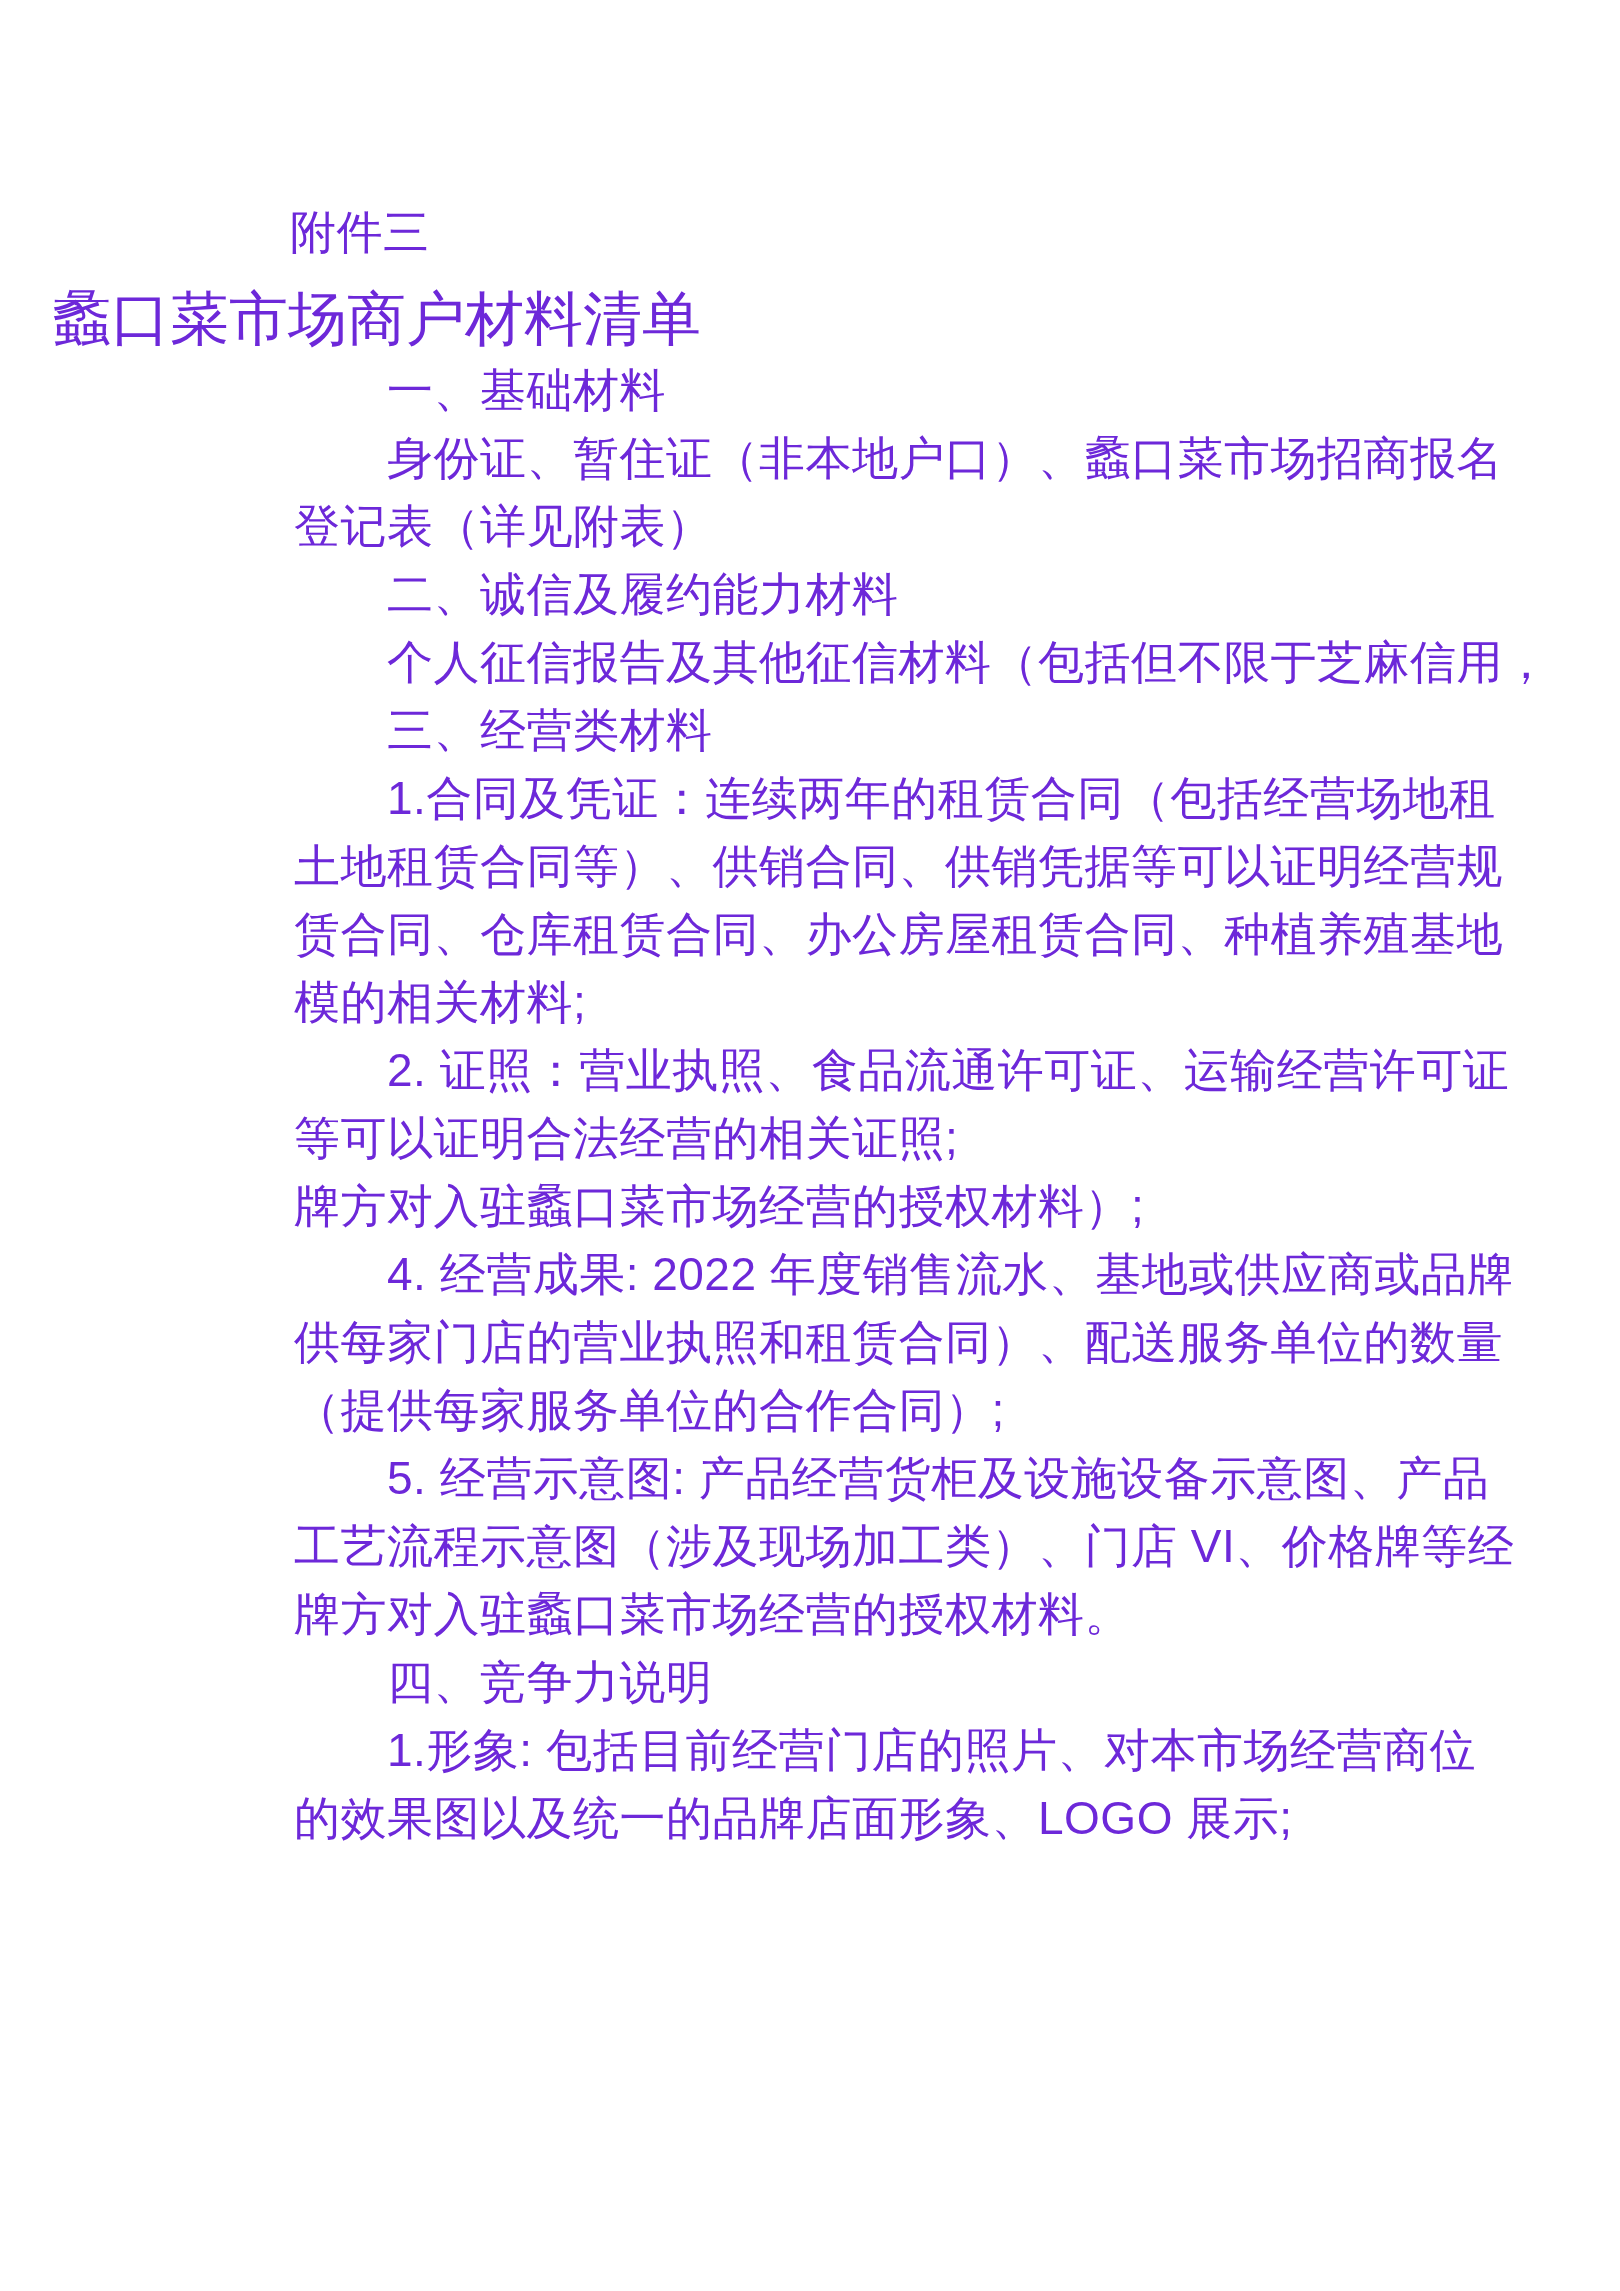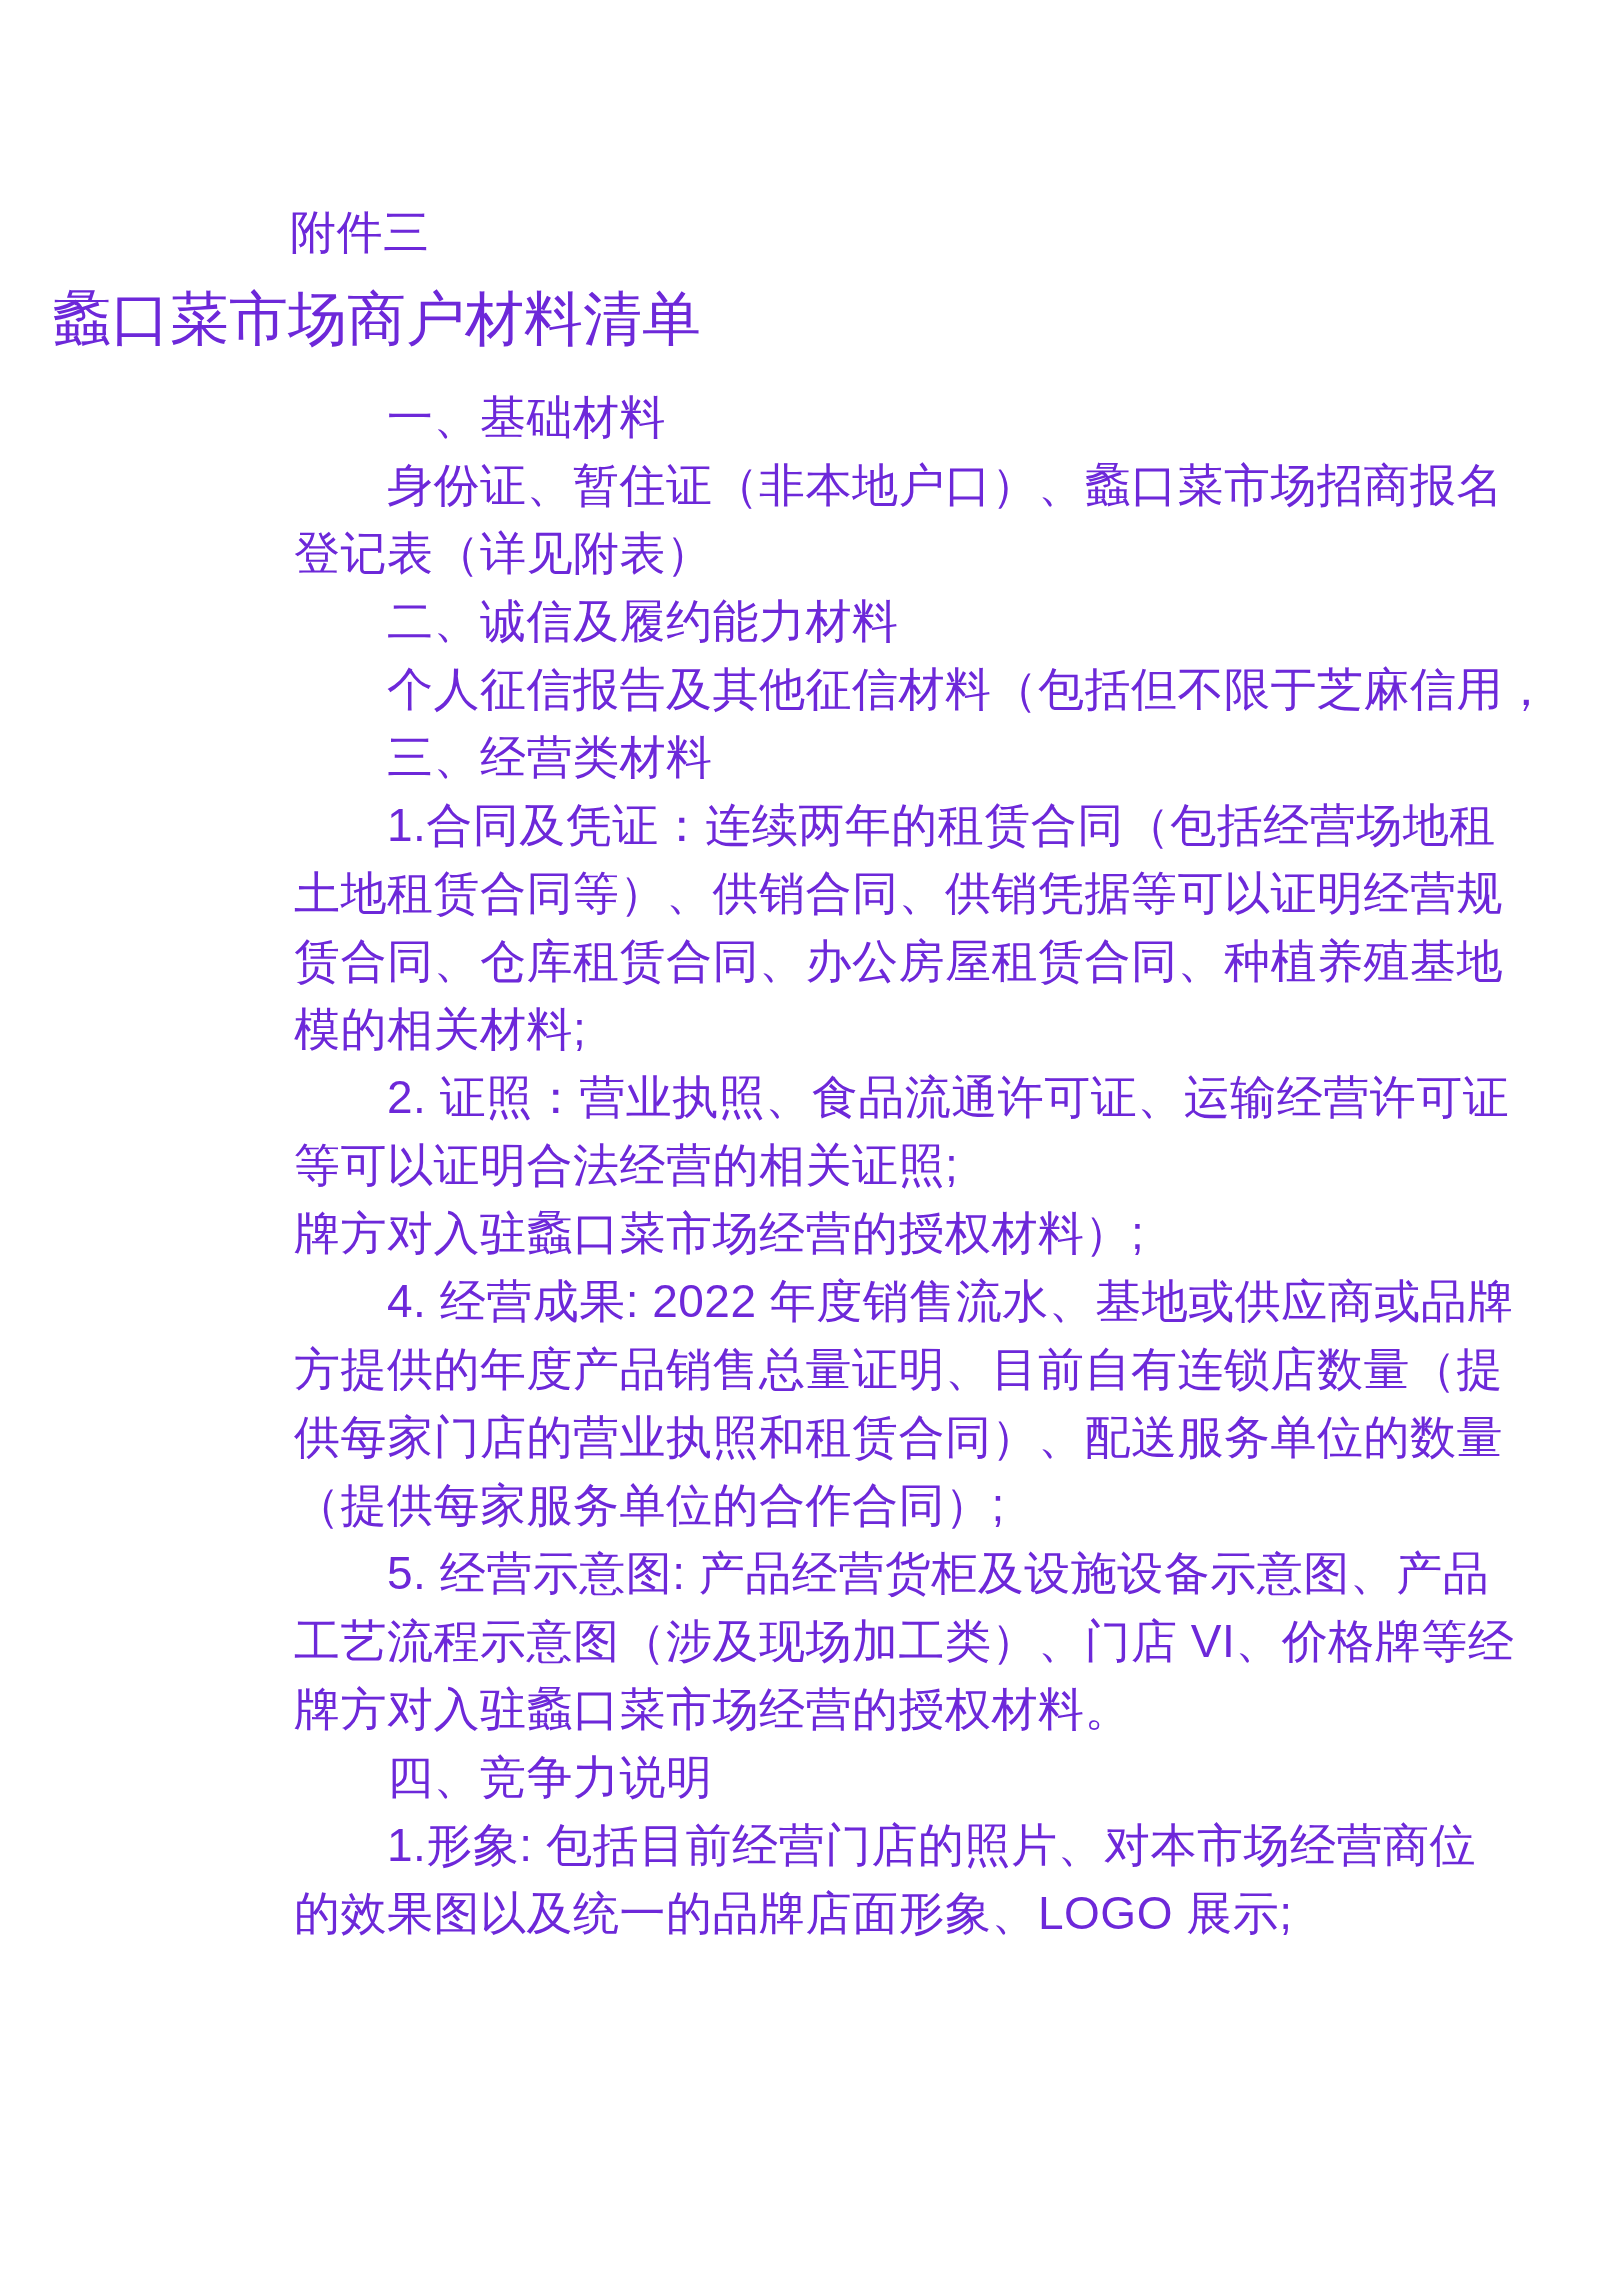--- a/index.html
+++ b/index.html
@@ -36,21 +36,21 @@
     text-align: left;
     font-size: 59px;
     font-weight: 400;
     line-height: 78px;
     letter-spacing: 0px;
     white-space: nowrap;
   }
   .doc-body {
     position: absolute;
     left: 250px;
-    top: 383px;
+    top: 356px;
     width: 1220px;
   }
   .line {
     height: 68px;
     line-height: 68px;
     font-size: 46px;
     letter-spacing: 0.5px;
     white-space: nowrap;
   }
   .line.indent {
@@ -71,21 +71,20 @@
       <div class="line indent">个人征信报告及其他征信材料（包括但不限于芝麻信用，</div>
       <div class="line indent">三、经营类材料</div>
       <div class="line indent">1.合同及凭证：连续两年的租赁合同（包括经营场地租</div>
       <div class="line">土地租赁合同等）、供销合同、供销凭据等可以证明经营规</div>
       <div class="line">赁合同、仓库租赁合同、办公房屋租赁合同、种植养殖基地</div>
       <div class="line">模的相关材料;</div>
       <div class="line indent">2. 证照：营业执照、食品流通许可证、运输经营许可证</div>
       <div class="line">等可以证明合法经营的相关证照;</div>
       <div class="line">牌方对入驻蠡口菜市场经营的授权材料）;</div>
       <div class="line indent">4. 经营成果: 2022 年度销售流水、基地或供应商或品牌</div>
-      <div class="line">方提供的年度产品销售总量证明、目前自有连锁店数量（提</div>
       <div class="line">供每家门店的营业执照和租赁合同）、配送服务单位的数量</div>
       <div class="line">（提供每家服务单位的合作合同）;</div>
       <div class="line indent">5. 经营示意图: 产品经营货柜及设施设备示意图、产品</div>
       <div class="line">工艺流程示意图（涉及现场加工类）、门店 VI、价格牌等经</div>
       <div class="line">牌方对入驻蠡口菜市场经营的授权材料。</div>
       <div class="line indent">四、竞争力说明</div>
       <div class="line indent">1.形象: 包括目前经营门店的照片、对本市场经营商位</div>
       <div class="line">的效果图以及统一的品牌店面形象、LOGO 展示;</div>
     </div>
 </div>

